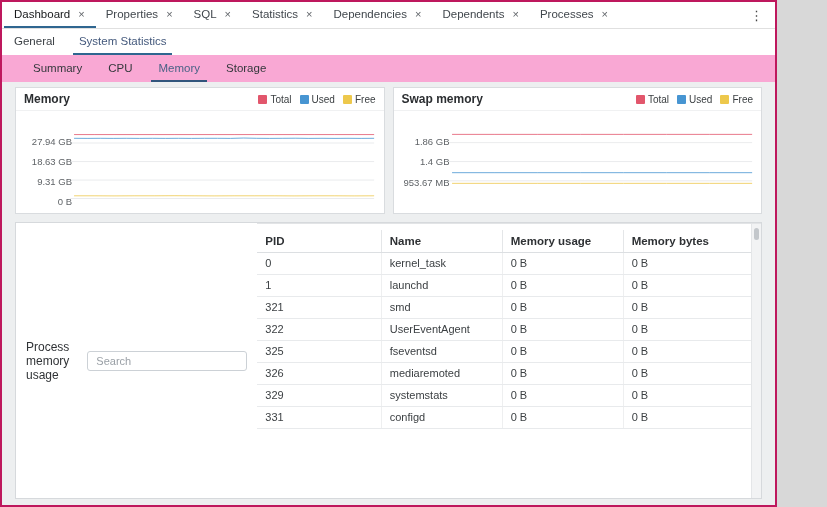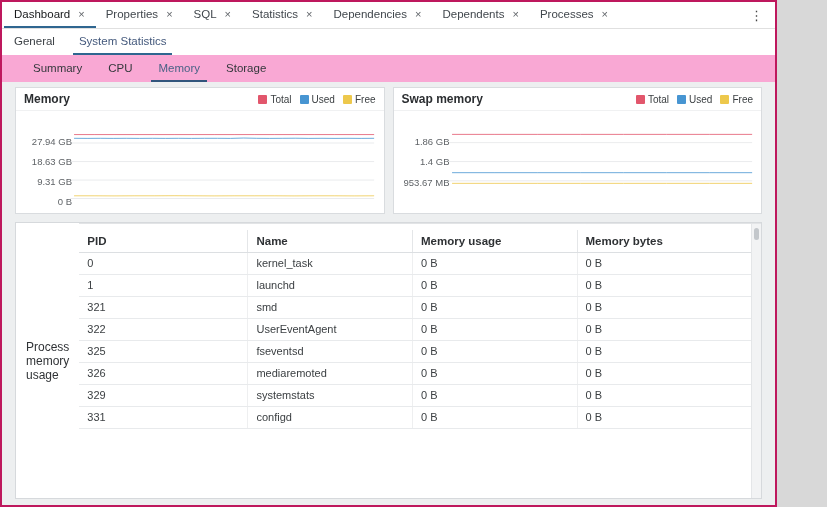--- a/index.html
+++ b/index.html
@@ -246,20 +246,21 @@
             <span class="ytick" style="top: 45px;">1.4 GB</span>
             <span class="ytick" style="top: 24.8111px;">1.86 GB</span>
           </div>
       </div>
 
     </div>
 
     <div class="table-panel">
       <div class="table-titlebar">
         <span class="table-title">Process memory usage</span>
+        <input class="search-input" type="text" placeholder="Search" style="">
       </div>
       <div class="grid-wrap">
         <table class="proc">
           <colgroup>
             <col style="width:25.1%">
               <col style="width:24.5%">
               <col style="width:24.5%">
               <col style="width:25.9%">
           </colgroup>
           <thead>

